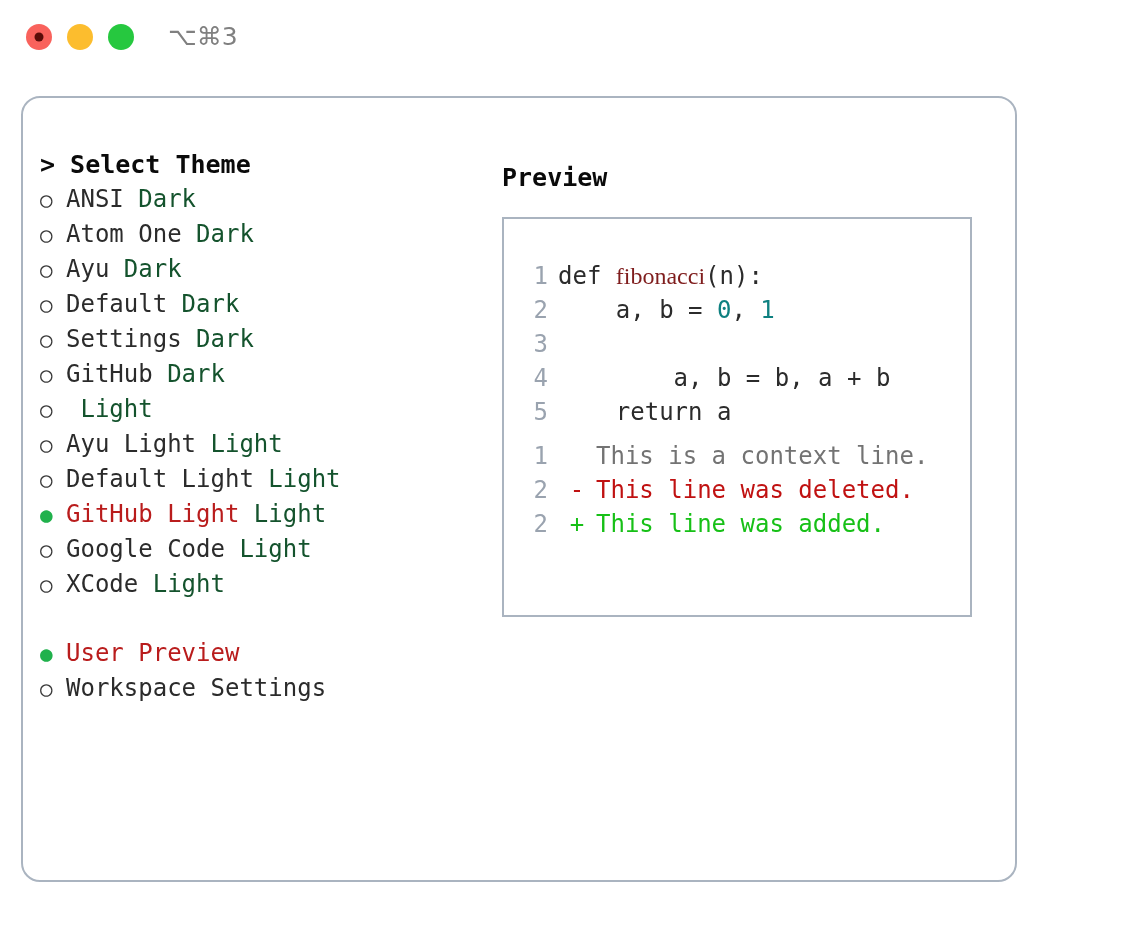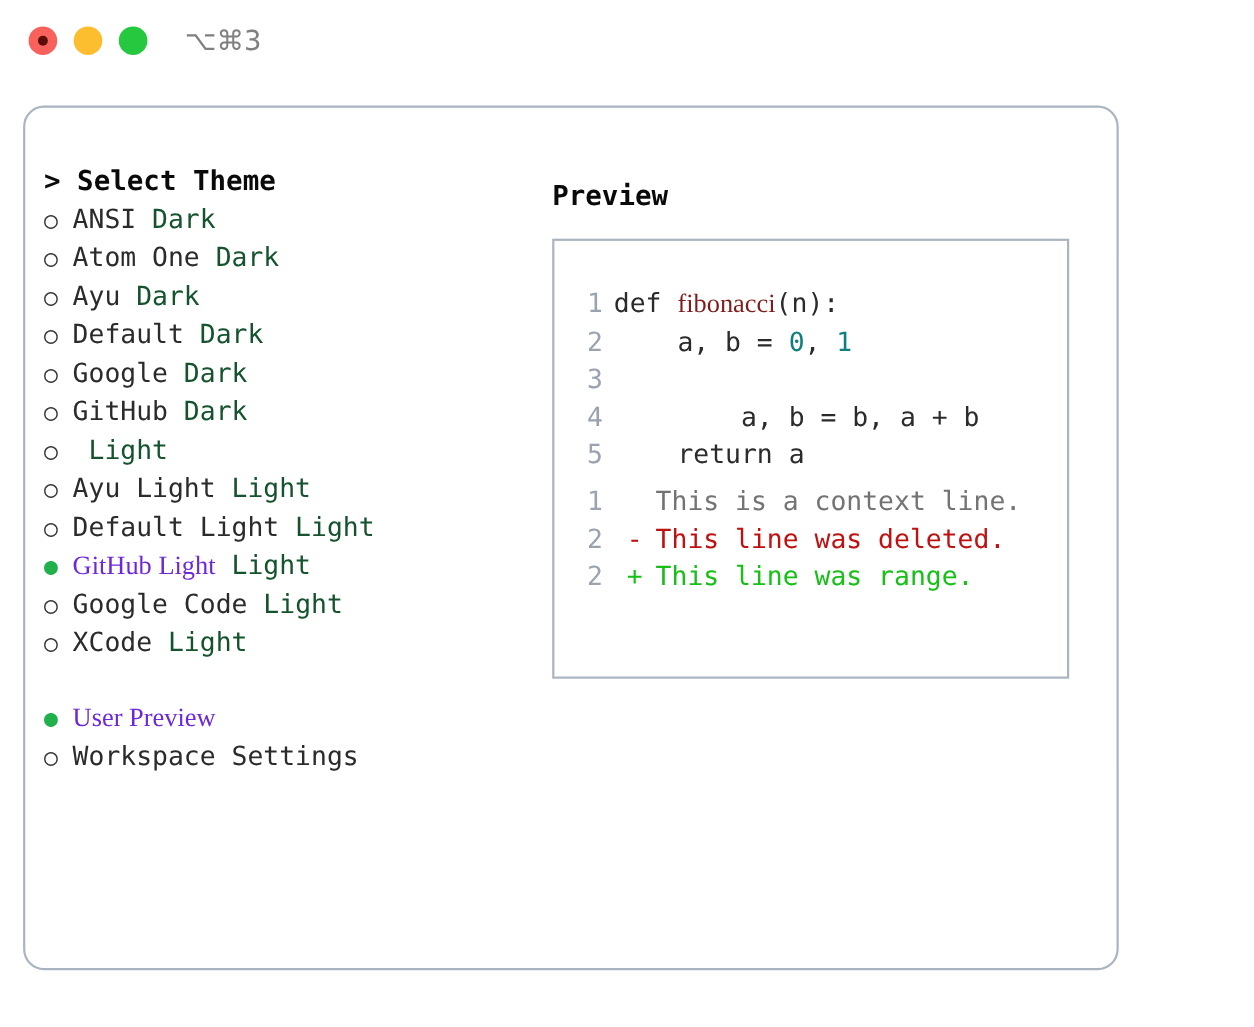--- a/index.html
+++ b/index.html
@@ -112,21 +112,21 @@
   }
   .bullet {
     display: inline-block;
     width: 26px;
     flex: none;
     color: #3a3a3a;
     font-size: 21px;
   }
   .bullet.sel { color: #20b14c; }
   .theme-name { color: #2b2b2b; }
-  .theme-row.selected .theme-name { color: #6d28d9; font-family: Liberation Serif, serif; }
+  .theme-row.selected .theme-name { color: #b91c1c; }
   .theme-variant { color: #14532d; }
 
   .section-gap { height: 34px; }
 
   .apply-header {
     font-size: 24px;
     color: #2b2b2b;
     line-height: 34px;
     padding-left: 26px;
     white-space: pre;
@@ -226,21 +226,21 @@
   <div class="panel">
     <div class="cols">
 
       <div class="left-col">
         <div class="list-header">&gt; Select Theme</div>
         <div id="theme-list">
             <div class="theme-row"><span class="bullet">○</span><span class="theme-name">ANSI</span><span class="theme-variant"> Dark</span></div>
             <div class="theme-row"><span class="bullet">○</span><span class="theme-name">Atom One</span><span class="theme-variant"> Dark</span></div>
             <div class="theme-row"><span class="bullet">○</span><span class="theme-name">Ayu</span><span class="theme-variant"> Dark</span></div>
             <div class="theme-row"><span class="bullet">○</span><span class="theme-name">Default</span><span class="theme-variant"> Dark</span></div>
-            <div class="theme-row"><span class="bullet">○</span><span class="theme-name">Google</span><span class="theme-variant"> Dark</span></div>
+            <div class="theme-row"><span class="bullet">○</span><span class="theme-name">Settings</span><span class="theme-variant"> Dark</span></div>
             <div class="theme-row"><span class="bullet">○</span><span class="theme-name">GitHub</span><span class="theme-variant"> Dark</span></div>
             <div class="theme-row"><span class="bullet">○</span><span class="theme-variant"> Light</span></div>
             <div class="theme-row"><span class="bullet">○</span><span class="theme-name">Ayu Light</span><span class="theme-variant"> Light</span></div>
             <div class="theme-row"><span class="bullet">○</span><span class="theme-name">Default Light</span><span class="theme-variant"> Light</span></div>
             <div class="theme-row selected"><span class="bullet sel">●</span><span class="theme-name">GitHub Light</span><span class="theme-variant"> Light</span></div>
             <div class="theme-row"><span class="bullet">○</span><span class="theme-name">Google Code</span><span class="theme-variant"> Light</span></div>
             <div class="theme-row"><span class="bullet">○</span><span class="theme-name">XCode</span><span class="theme-variant"> Light</span></div>
           </div>
 
         <div class="section-gap"></div>
@@ -258,21 +258,21 @@
           <div class="code-area" id="code-area">
               <div class="code-line"><span class="lineno">1</span><span><span class="code-text">def </span><span class="tok-fn">fibonacci</span><span class="code-text">(n):</span></span></div>
               <div class="code-line"><span class="lineno">2</span><span><span class="code-text">    a, b = </span><span class="tok-num">0</span><span class="code-text">, </span><span class="tok-num">1</span></span></div>
               <div class="code-line"><span class="lineno">3</span></div>
               <div class="code-line"><span class="lineno">4</span><span><span class="code-text">        a, b = b, a + b</span></span></div>
               <div class="code-line"><span class="lineno">5</span><span><span class="code-text">    return a</span></span></div>
             </div>
           <div class="diff-area" id="diff-area">
               <div class="diff-line"><span class="lineno">1</span><span class="diff-marker diff-ctx"> </span><span class="diff-ctx">This is a context line.</span></div>
               <div class="diff-line"><span class="lineno">2</span><span class="diff-marker diff-del">-</span><span class="diff-del">This line was deleted.</span></div>
-              <div class="diff-line"><span class="lineno">2</span><span class="diff-marker diff-add">+</span><span class="diff-add">This line was range.</span></div>
+              <div class="diff-line"><span class="lineno">2</span><span class="diff-marker diff-add">+</span><span class="diff-add">This line was added.</span></div>
             </div>
         </div>
       </div>
 
     </div>
   </div>
 
 </div>
 
 </body></html>

